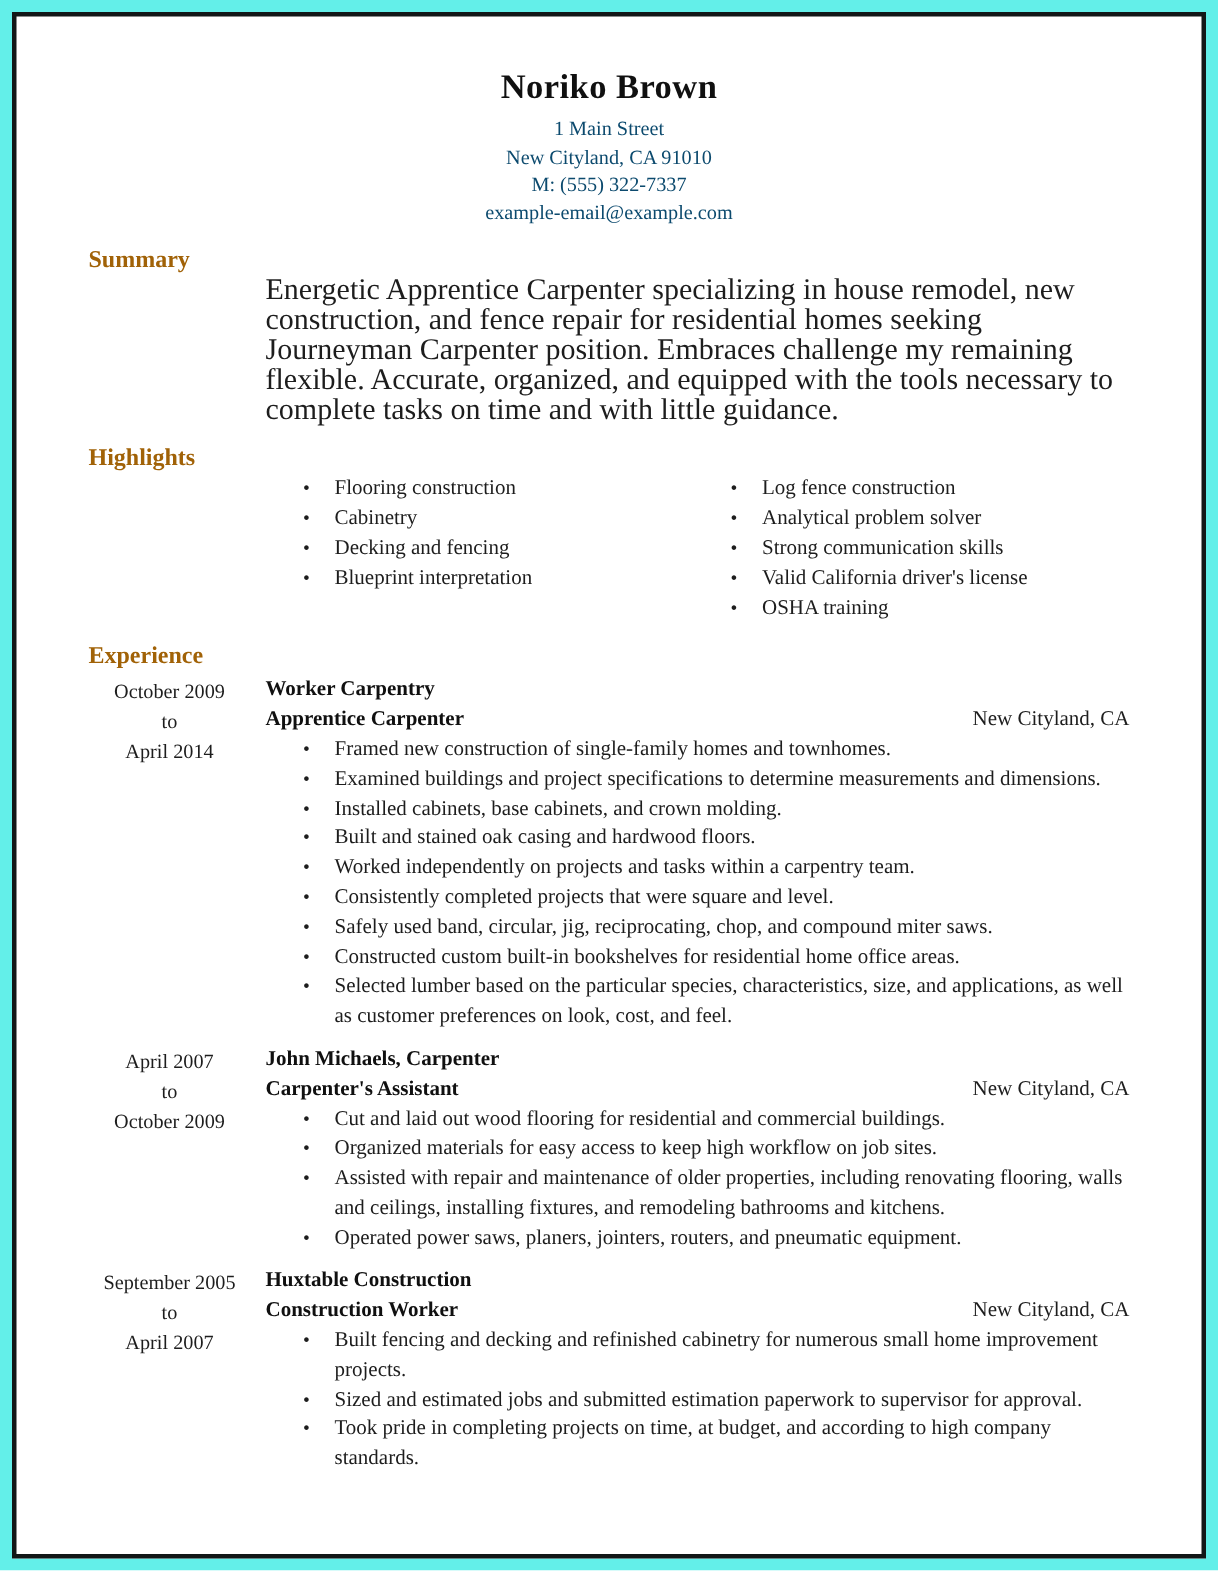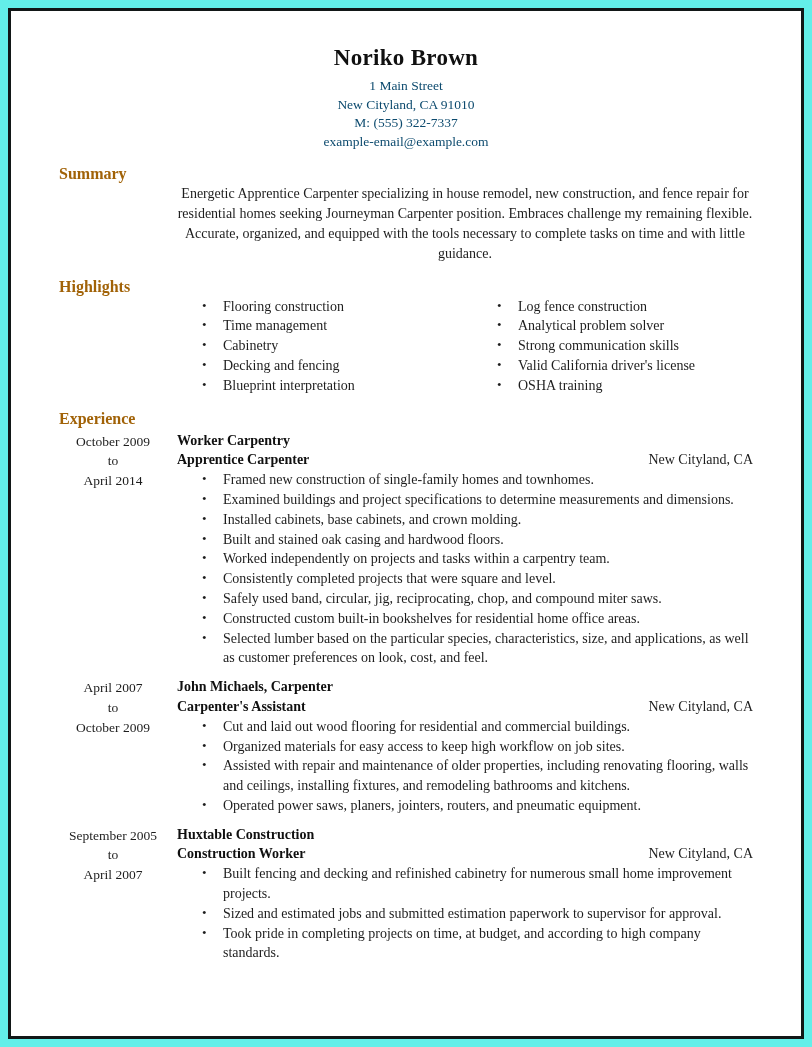--- a/index.html
+++ b/index.html
@@ -53,23 +53,22 @@
   .section-body {
     display: grid;
     grid-template-columns: 108px 1fr;
     column-gap: 10px;
   }
   .section-body .spacer-col { grid-column: 1; }
   .section-body .content-col { grid-column: 2; }
 
   .summary-text {
     margin: 0;
-    font-size: 14px;
-    line-height: 19.8px;
-    text-align: center;
+    font-size: 20px;
+    line-height: 19.8px;
   }
 
   
   ul.bullets {
     list-style: none;
     margin: 0;
     padding: 0 0 0 46px;
     font-size: 14px;
     line-height: 19.8px;
   }
@@ -78,21 +77,20 @@
     content: "\2022";
     position: absolute;
     left: -21px;
     top: -1px;
     font-size: 13px;
   }
 
   .highlights-grid {
     display: grid;
     grid-template-columns: 285px 1fr;
-    gap: 10px;
   }
 
   
   .job {
     display: grid;
     grid-template-columns: 108px 1fr;
     column-gap: 10px;
     margin-top: 2px;
     margin-bottom: 9px;
   }
@@ -144,21 +142,20 @@
     </section>
 
     <section class="section">
       <h2 class="section-heading">Highlights</h2>
       <div class="section-body">
         <div class="spacer-col"></div>
         <div class="content-col highlights-grid">
           <ul class="bullets">
 
           <li>Flooring construction</li>
-              <li>Time management</li>
               <li>Cabinetry</li>
               <li>Decking and fencing</li>
               <li>Blueprint interpretation</li>
             </ul>
           <ul class="bullets">
 
           <li>Log fence construction</li>
               <li>Analytical problem solver</li>
               <li>Strong communication skills</li>
               <li>Valid California driver's license</li>

